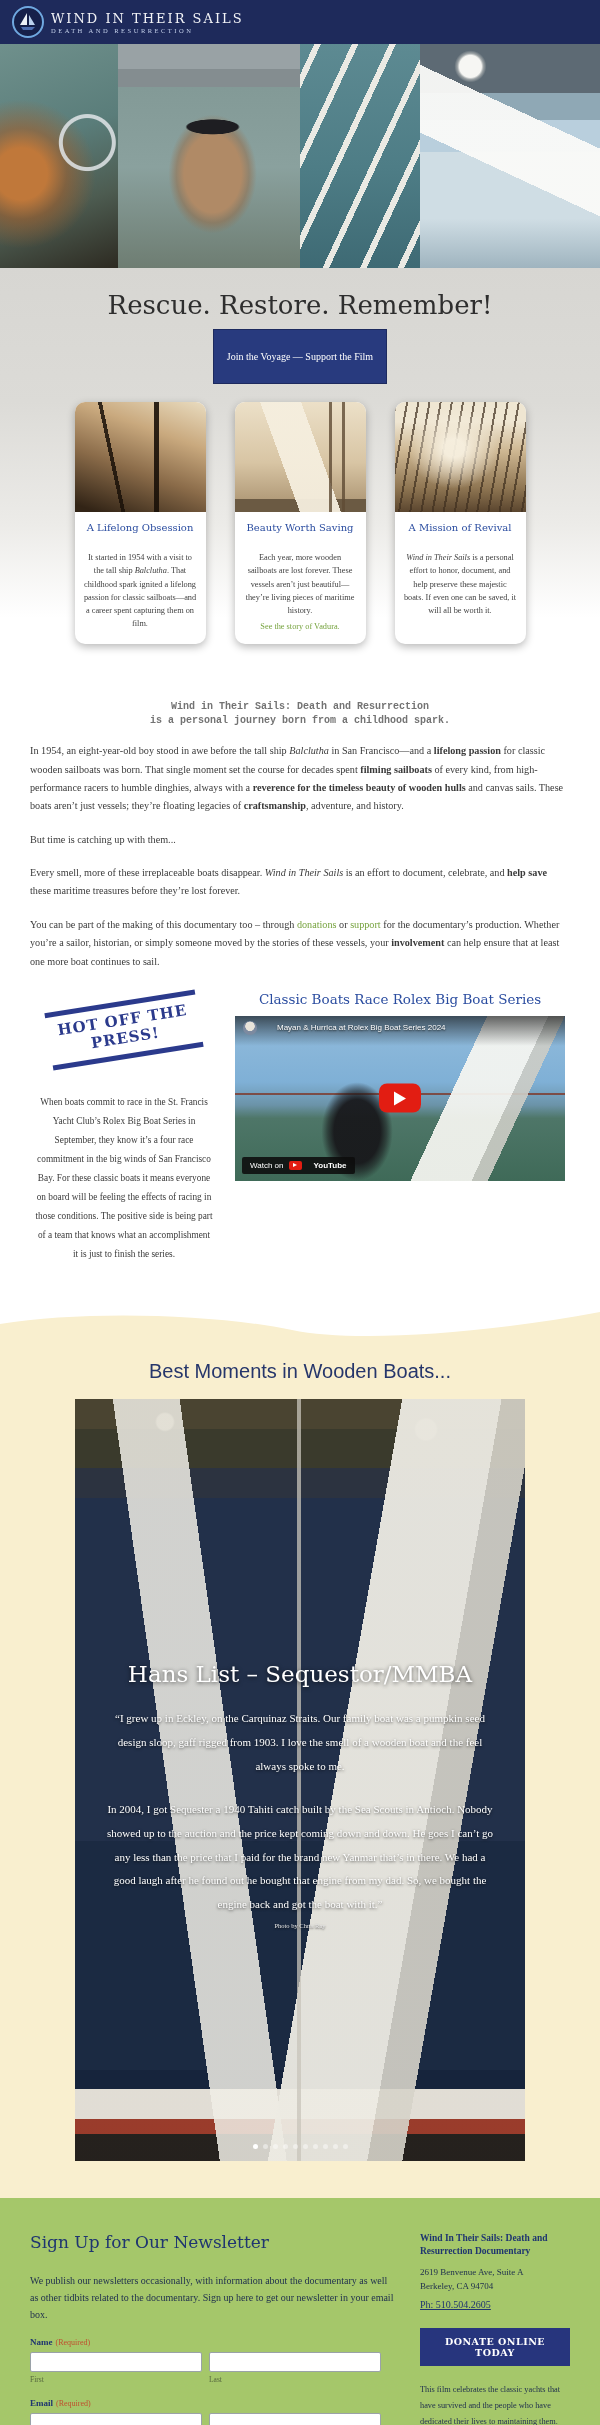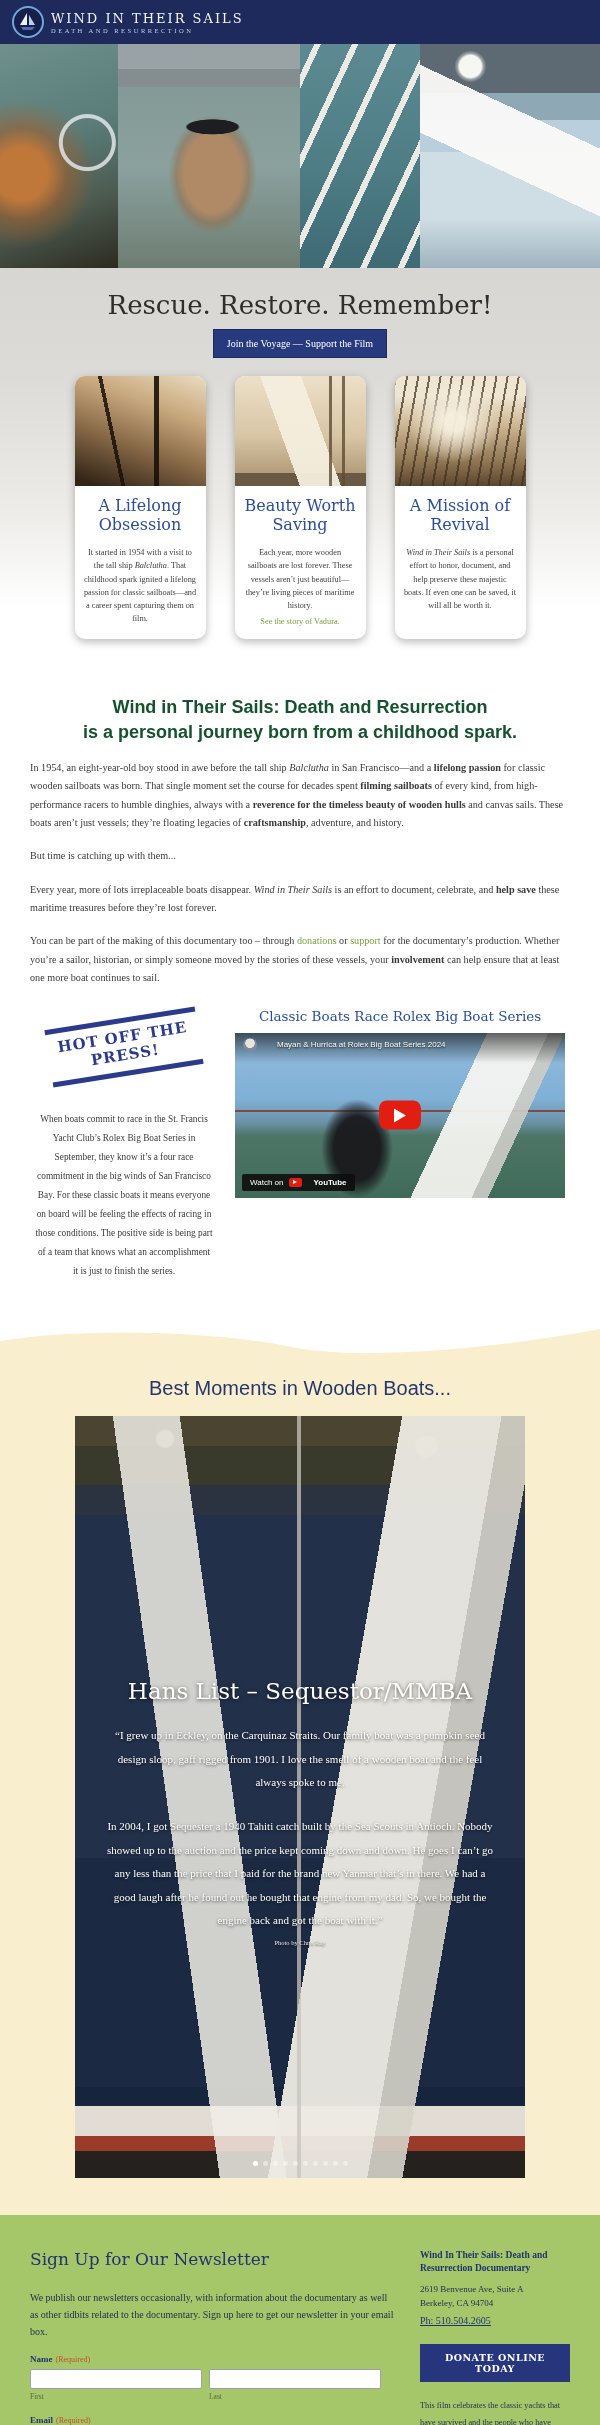--- a/index.html
+++ b/index.html
@@ -33,47 +33,47 @@
     repeating-linear-gradient(115deg, transparent 0 13px, rgba(243,240,233,.95) 13px 19px, transparent 19px 34px),
     linear-gradient(180deg, #5d8a92 0%, #4e7d86 55%, #3e6a74 100%); }
   .hp4 { width: 180px; background:
     radial-gradient(circle at 28% 10%, #f6f6f3 0 11px, rgba(220,220,215,.5) 13px, transparent 16px),
     linear-gradient(205deg, transparent 0 34%, rgba(250,250,248,.95) 34% 56%, transparent 56%),
     linear-gradient(180deg, #5d6a74 0 22%, #8fa8b5 22% 34%, #b9cfdd 34% 48%, #cfdde4 48% 78%, #9fb4bf 100%); }
 
   
   .rescue { background: linear-gradient(180deg, #d7d6d2, #dcdbd7); text-align: center; padding: 22px 0 18px; }
   .rescue h1 { font-family: "DejaVu Serif", serif; font-weight: 500; font-size: 26px; color: #2e2e2e; }
-  .cta-btn { display: inline-block; margin-top: 9px; background: #283a7e; color: #fff; font-size: 10px; padding: 8px 13px; border: 1px solid #1d2a5e; cursor: pointer; font-family: "Liberation Serif", serif; }
+  .cta-btn { display: inline-block; margin-top: 9px; background: #283a7e; color: #fff; font-size: 10px; padding: 21px 13px; border: 1px solid #1d2a5e; cursor: pointer; font-family: "Liberation Serif", serif; }
 
   
   .cards { background: linear-gradient(180deg, #dcdbd7 0%, #ecebe8 45%, #ffffff 80%); display: flex; justify-content: center; gap: 29px; padding: 0 0 28px; }
   .card { width: 131px; background: #fff; border-radius: 10px; box-shadow: 0 3px 8px rgba(0,0,0,.28); overflow: hidden; }
   .card-img { height: 110px; }
   .ci1 { background:
     linear-gradient(90deg, transparent 0 60%, rgba(25,16,8,.9) 60% 64%, transparent 64%),
     linear-gradient(78deg, transparent 0 30%, rgba(25,16,8,.85) 30% 32.5%, transparent 32.5%),
     linear-gradient(200deg, #e9dcc0 0%, #c9a97e 30%, #8a6b49 60%, #322416 95%); }
   .ci2 { background:
     linear-gradient(90deg, transparent 0 72%, rgba(95,75,52,.8) 72% 74%, transparent 74% 82%, rgba(95,75,52,.8) 82% 84%, transparent 84%),
     linear-gradient(250deg, transparent 0 38%, rgba(245,238,222,.95) 38% 62%, transparent 62%),
     linear-gradient(0deg, #6b5a43 0 12%, transparent 12%),
     linear-gradient(180deg, #ece0c8 0%, #d8c5a4 55%, #a68e6c 100%); }
   .ci3 { background:
     radial-gradient(ellipse at 45% 42%, rgba(247,240,224,.95) 0 10%, transparent 45%),
     repeating-linear-gradient(100deg, rgba(62,46,30,.7) 0 2px, transparent 2px 11px),
     linear-gradient(180deg, #efe6d2 0 18%, #cdb691 45%, #8f7653 78%, #5a452e 100%); }
   .card-body { padding: 10px 9px 13px; text-align: center; }
-  .card-title { font-family: "DejaVu Serif", serif; font-size: 16px; color: #2b4da0; margin-bottom: 12px; }
+  .card-title { font-family: "DejaVu Serif", serif; font-size: 10px; color: #2b4da0; margin-bottom: 18px; }
   .card-text { font-size: 8.3px; line-height: 1.6; color: #3f3f3f; }
   .card-link { display: block; margin-top: 5px; font-size: 8.3px; color: #76a33e; text-decoration: none; }
 
   
   .intro { background: #fff; padding: 28px 30px 6px; }
-  .intro-h { text-align: center; font-family: Liberation Sans, sans-serif; font-weight: bold; font-size: 18px; color: #14532d; line-height: 1.35; }
+  .intro-h { text-align: center; font-family: Liberation Mono, monospace; font-weight: bold; font-size: 10px; color: #737373; line-height: 1.35; }
   .intro p { font-size: 10.2px; line-height: 1.8; color: #3a3a3a; margin-top: 15px; }
   .b { font-weight: bold; } .i { font-style: italic; }
   .lnk { color: #76a33e; cursor: pointer; }
 
   
   .press { background: #fff; display: flex; padding: 14px 35px 42px; gap: 22px; }
   .press-left { width: 178px; flex: none; }
   .stamp { width: 152px; margin: 10px auto 0; transform: rotate(-9deg); border-top: 5px solid #2b3a8c; border-bottom: 5px solid #2b3a8c; padding: 5px 2px 7px; text-align: center; font-family: "DejaVu Serif", serif; font-weight: bold; font-size: 15px; letter-spacing: 1px; color: #2b3a8c; }
   .press-body { margin-top: 34px; font-size: 9.3px; line-height: 2.05; text-align: center; color: #3a3a3a; }
   .press-right { flex: 1; }
@@ -189,21 +189,21 @@
   </div>
 </section>
 
 <section class="intro">
   <div class="intro-h">
     <div>Wind in Their Sails: Death and Resurrection</div>
     <div>is a personal journey born from a childhood spark.</div>
   </div>
   <p><span>In 1954, an eight-year-old boy stood in awe before the tall ship </span><span class="i">Balclutha</span><span> in San Francisco—and a </span><span class="b">lifelong passion</span><span> for classic wooden sailboats was born. That single moment set the course for decades spent </span><span class="b">filming sailboats</span><span> of every kind, from high-performance racers to humble dinghies, always with a </span><span class="b">reverence for the timeless beauty of wooden hulls</span><span> and canvas sails. These boats aren’t just vessels; they’re floating legacies of </span><span class="b">craftsmanship</span><span>, adventure, and history.</span></p>
   <p><span>But time is catching up with them...</span></p>
-  <p><span>Every year, more of lots irreplaceable boats disappear. </span><span class="i">Wind in Their Sails</span><span> is an effort to document, celebrate, and </span><span class="b">help save</span><span> these maritime treasures before they’re lost forever.</span></p>
+  <p><span>Every smell, more of these irreplaceable boats disappear. </span><span class="i">Wind in Their Sails</span><span> is an effort to document, celebrate, and </span><span class="b">help save</span><span> these maritime treasures before they’re lost forever.</span></p>
   <p><span>You can be part of the making of this documentary too – through </span><span class="lnk">donations</span><span> or </span><span class="lnk">support</span><span> for the documentary’s production. Whether you’re a sailor, historian, or simply someone moved by the stories of these vessels, your </span><span class="b">involvement</span><span> can help ensure that at least one more boat continues to sail.</span></p>
 </section>
 
 <section class="press">
   <div class="press-left">
     <div class="stamp">
       <div>HOT OFF THE</div>
       <div>PRESS!</div>
     </div>
     <div class="press-body">When boats commit to race in the St. Francis Yacht Club’s Rolex Big Boat Series in September, they know it’s a four race commitment in the big winds of San Francisco Bay. For these classic boats it means everyone on board will be feeling the effects of racing in those conditions. The positive side is being part of a team that knows what an accomplishment it is just to finish the series.</div>
@@ -232,21 +232,21 @@
 </section>
 
 <section class="moments">
   <svg class="wave" viewBox="0 0 600 40" preserveAspectRatio="none">
     <path d="M0,0 H600 V6 C470,30 350,36 292,24 C215,8 85,4 0,18 Z" fill="#ffffff"></path>
   </svg>
   <h2>Best Moments in Wooden Boats...</h2>
   <div class="carousel">
     <div class="slide-text">
       <div class="slide-title">Hans List – Sequestor/MMBA</div>
-      <div class="slide-q">“I grew up in Eckley, on the Carquinaz Straits. Our family boat was a pumpkin seed design sloop, gaff rigged from 1901. I love the smell of a wooden boat and the feel always spoke to me.</div>
+      <div class="slide-q">“I grew up in Eckley, on the Carquinaz Straits. Our family boat was a pumpkin seed design sloop, gaff rigged from 1903. I love the smell of a wooden boat and the feel always spoke to me.</div>
       <div class="slide-q">In 2004, I got Sequester a 1940 Tahiti catch built by the Sea Scouts in Antioch. Nobody showed up to the auction and the price kept coming down and down. He goes I can’t go any less than the price that I paid for the brand new Yanmar that’s in there. We had a good laugh after he found out he bought that engine from my dad. So, we bought the engine back and got the boat with it.”</div>
       <div class="slide-credit">Photo by Chris Ray</div>
     </div>
     <div class="dots" id="dots">
         <span class="dot active"></span>
         <span class="dot"></span>
         <span class="dot"></span>
         <span class="dot"></span>
         <span class="dot"></span>
         <span class="dot"></span>

